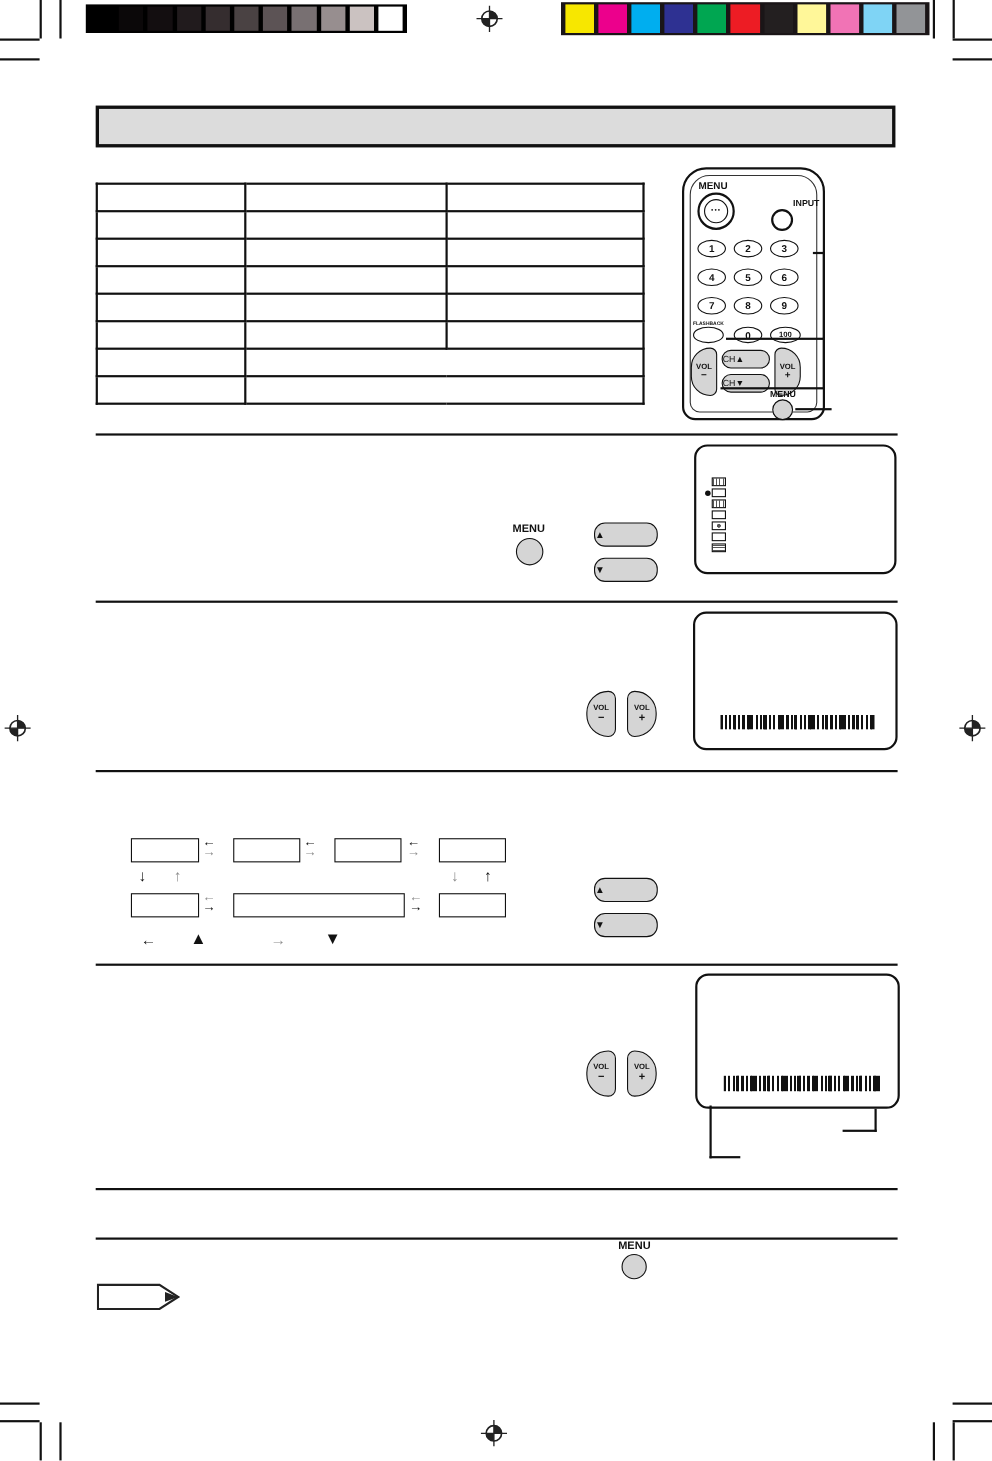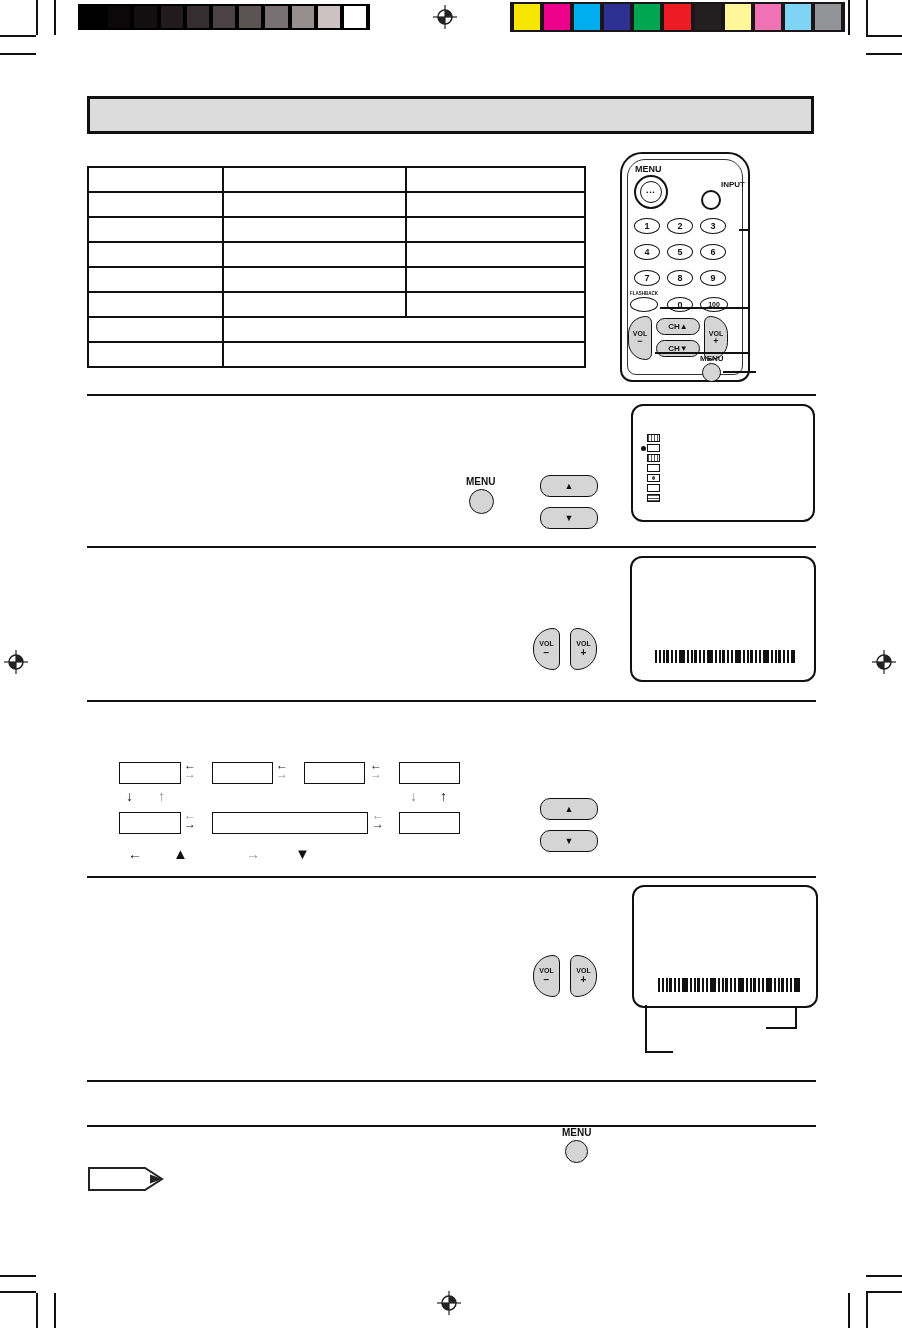--- a/index.html
+++ b/index.html
@@ -27,21 +27,21 @@
   .remote-inner{position:absolute;left:627px;top:159px;width:116px;height:216px;
                border:1.2px solid #333;border-radius:18px 18px 9px 9px;box-sizing:border-box;}
   .rlabel{position:absolute;font-weight:bold;color:#111;}
   .circle{position:absolute;border:2px solid #111;border-radius:50%;box-sizing:border-box;background:#fff;
           display:flex;align-items:center;justify-content:center;}
   .oval{position:absolute;border:1.6px solid #111;border-radius:50%;box-sizing:border-box;background:#fff;
         display:flex;align-items:center;justify-content:center;font-size:9px;font-weight:bold;}
   .dkey{position:absolute;border:1.4px solid #111;background:#d5d5d5;box-sizing:border-box;
         display:flex;flex-direction:column;align-items:center;justify-content:center;line-height:1;}
   .chkey{position:absolute;border:1.5px solid #111;background:#d5d5d5;border-radius:9px;box-sizing:border-box;
-        display:flex;align-items:center;justify-content:center;font-size:8px;font-weight:bold;}
+        display:flex;align-items:center;font-size:8px;font-weight:normal;}
   .menu-circle{position:absolute;border:1.5px solid #111;border-radius:50%;background:#d5d5d5;box-sizing:border-box;}
   .menu-label{position:absolute;font-weight:bold;font-size:10px;color:#111;}
 
   
   .screen{position:absolute;border:2.5px solid #111;border-radius:12px;background:#fff;box-sizing:border-box;}
   .volbar{position:absolute;background:
       repeating-linear-gradient(90deg,transparent 0 11px,#111 11px 14px),
       repeating-linear-gradient(90deg,#111 0 2px,#fff 2px 4px);}
 
   

